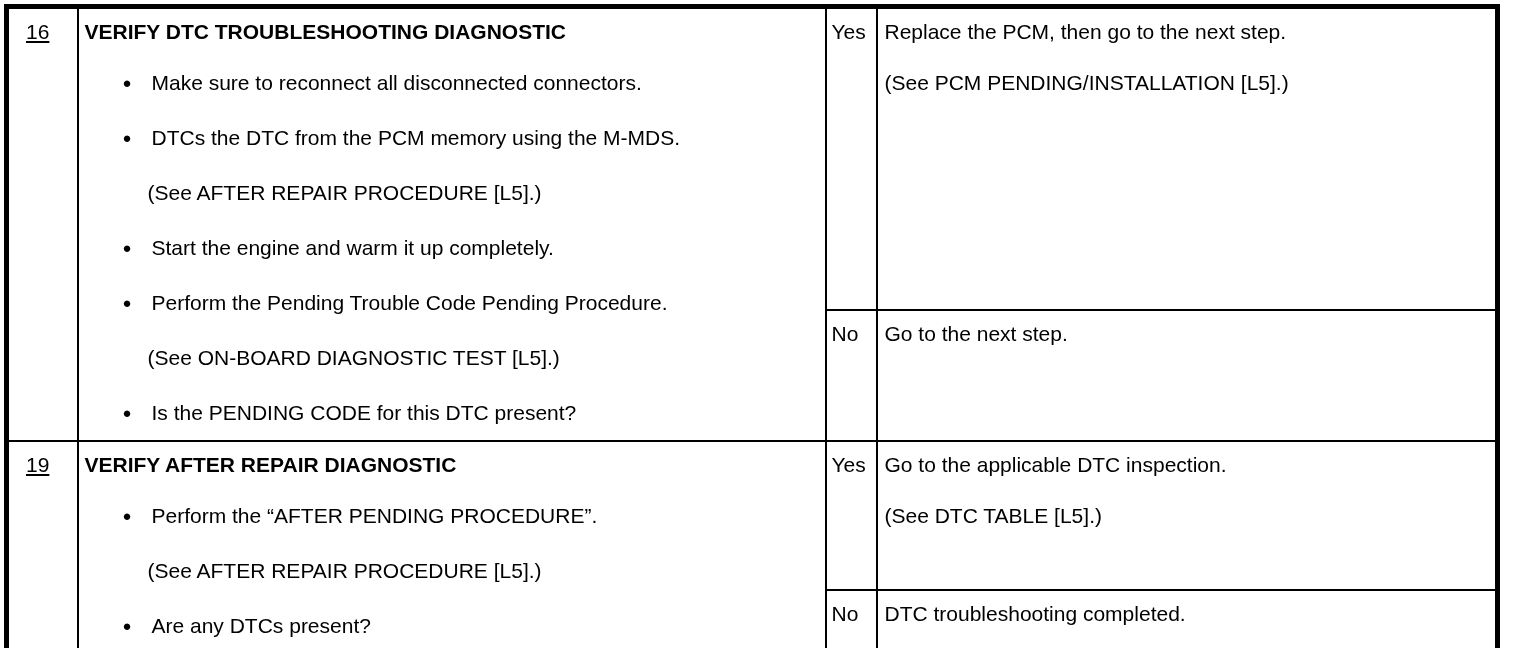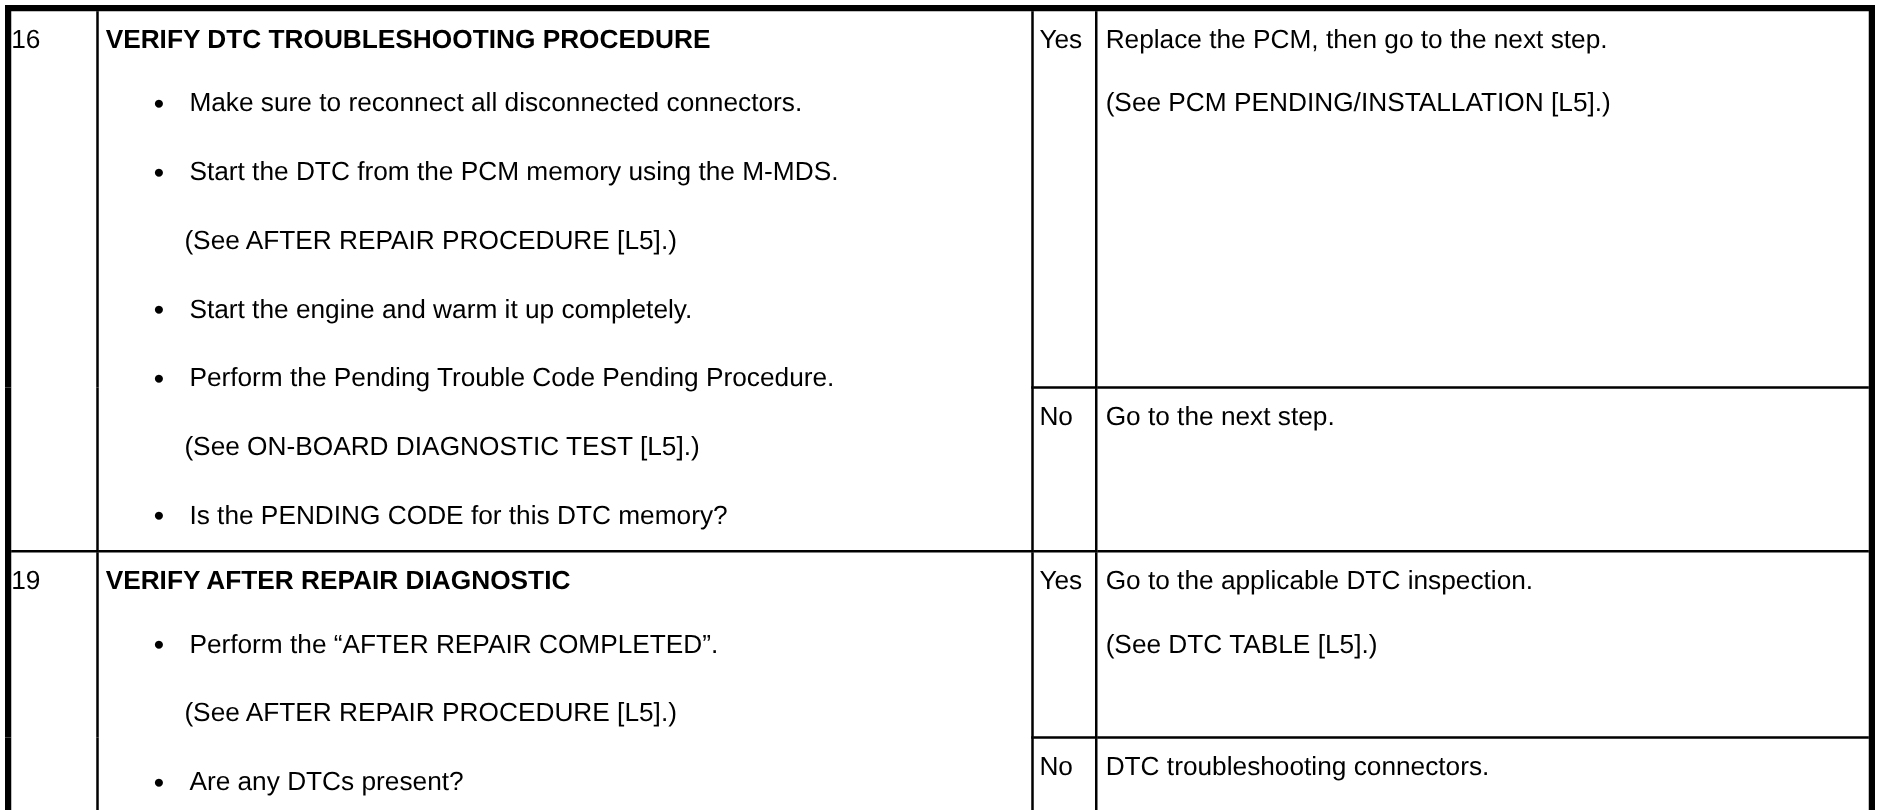--- a/index.html
+++ b/index.html
@@ -34,21 +34,21 @@
 
   tr.h-yes16 { height: 296px; }
   tr.h-no16  { height: 128px; }
   tr.h-yes17 { height: 143px; }
   tr.h-no17  { height: 63px;  }
 
   
   .fl { height: 46px; line-height: 46px; }   
   .ln { height: 55px; line-height: 55px; }   
 
-  .step-cell .fl { padding-left: 0; }
+  .step-cell .fl { padding-left: 17px; text-decoration: underline; }
   .title { font-weight: bold; padding-left: 6px; }
   .bl { position: relative; padding-left: 73px; }
   .bullet {
     position: absolute;
     left: 44px;
     top: 0;
     font-size: 15px;
   }
   .ref { padding-left: 69px; }
   .yn-cell .fl { padding-left: 5px; }
@@ -64,42 +64,42 @@
     <col class="c-yn">
     <col class="c-result">
   </colgroup>
   <tbody>
 
     <tr class="h-yes16">
       <td class="step-cell" rowspan="2">
         <div class="fl">16</div>
       </td>
       <td class="action-cell" rowspan="2">
-        <div class="fl title">VERIFY DTC TROUBLESHOOTING PROCEDURE</div>
+        <div class="fl title">VERIFY DTC TROUBLESHOOTING DIAGNOSTIC</div>
         <div class="ln bl">
           <span class="bullet">●</span>
           <span>Make sure to reconnect all disconnected connectors.</span>
         </div>
         <div class="ln bl">
           <span class="bullet">●</span>
-          <span>Start the DTC from the PCM memory using the M-MDS.</span>
+          <span>DTCs the DTC from the PCM memory using the M-MDS.</span>
         </div>
         <div class="ln ref">(See AFTER REPAIR PROCEDURE [L5].)</div>
         <div class="ln bl">
           <span class="bullet">●</span>
           <span>Start the engine and warm it up completely.</span>
         </div>
         <div class="ln bl">
           <span class="bullet">●</span>
           <span>Perform the Pending Trouble Code Pending Procedure.</span>
         </div>
         <div class="ln ref">(See ON-BOARD DIAGNOSTIC TEST [L5].)</div>
         <div class="ln bl">
           <span class="bullet">●</span>
-          <span>Is the PENDING CODE for this DTC memory?</span>
+          <span>Is the PENDING CODE for this DTC present?</span>
         </div>
       </td>
       <td class="yn-cell">
         <div class="fl">Yes</div>
       </td>
       <td class="result-cell">
         <div class="fl">Replace the PCM, then go to the next step.</div>
         <div class="ln">(See PCM PENDING/INSTALLATION [L5].)</div>
       </td>
     </tr>
@@ -113,38 +113,38 @@
     </tr>
 
     <tr class="h-yes17">
       <td class="step-cell" rowspan="2">
         <div class="fl">19</div>
       </td>
       <td class="action-cell" rowspan="2">
         <div class="fl title">VERIFY AFTER REPAIR DIAGNOSTIC</div>
         <div class="ln bl">
           <span class="bullet">●</span>
-          <span>Perform the “AFTER REPAIR COMPLETED”.</span>
+          <span>Perform the “AFTER PENDING PROCEDURE”.</span>
         </div>
         <div class="ln ref">(See AFTER REPAIR PROCEDURE [L5].)</div>
         <div class="ln bl">
           <span class="bullet">●</span>
           <span>Are any DTCs present?</span>
         </div>
       </td>
       <td class="yn-cell">
         <div class="fl">Yes</div>
       </td>
       <td class="result-cell">
         <div class="fl">Go to the applicable DTC inspection.</div>
         <div class="ln">(See DTC TABLE [L5].)</div>
       </td>
     </tr>
     <tr class="h-no17">
       <td class="yn-cell">
         <div class="fl">No</div>
       </td>
       <td class="result-cell">
-        <div class="fl">DTC troubleshooting connectors.</div>
+        <div class="fl">DTC troubleshooting completed.</div>
       </td>
     </tr>
   </tbody>
 </table>
 
 </body></html>

